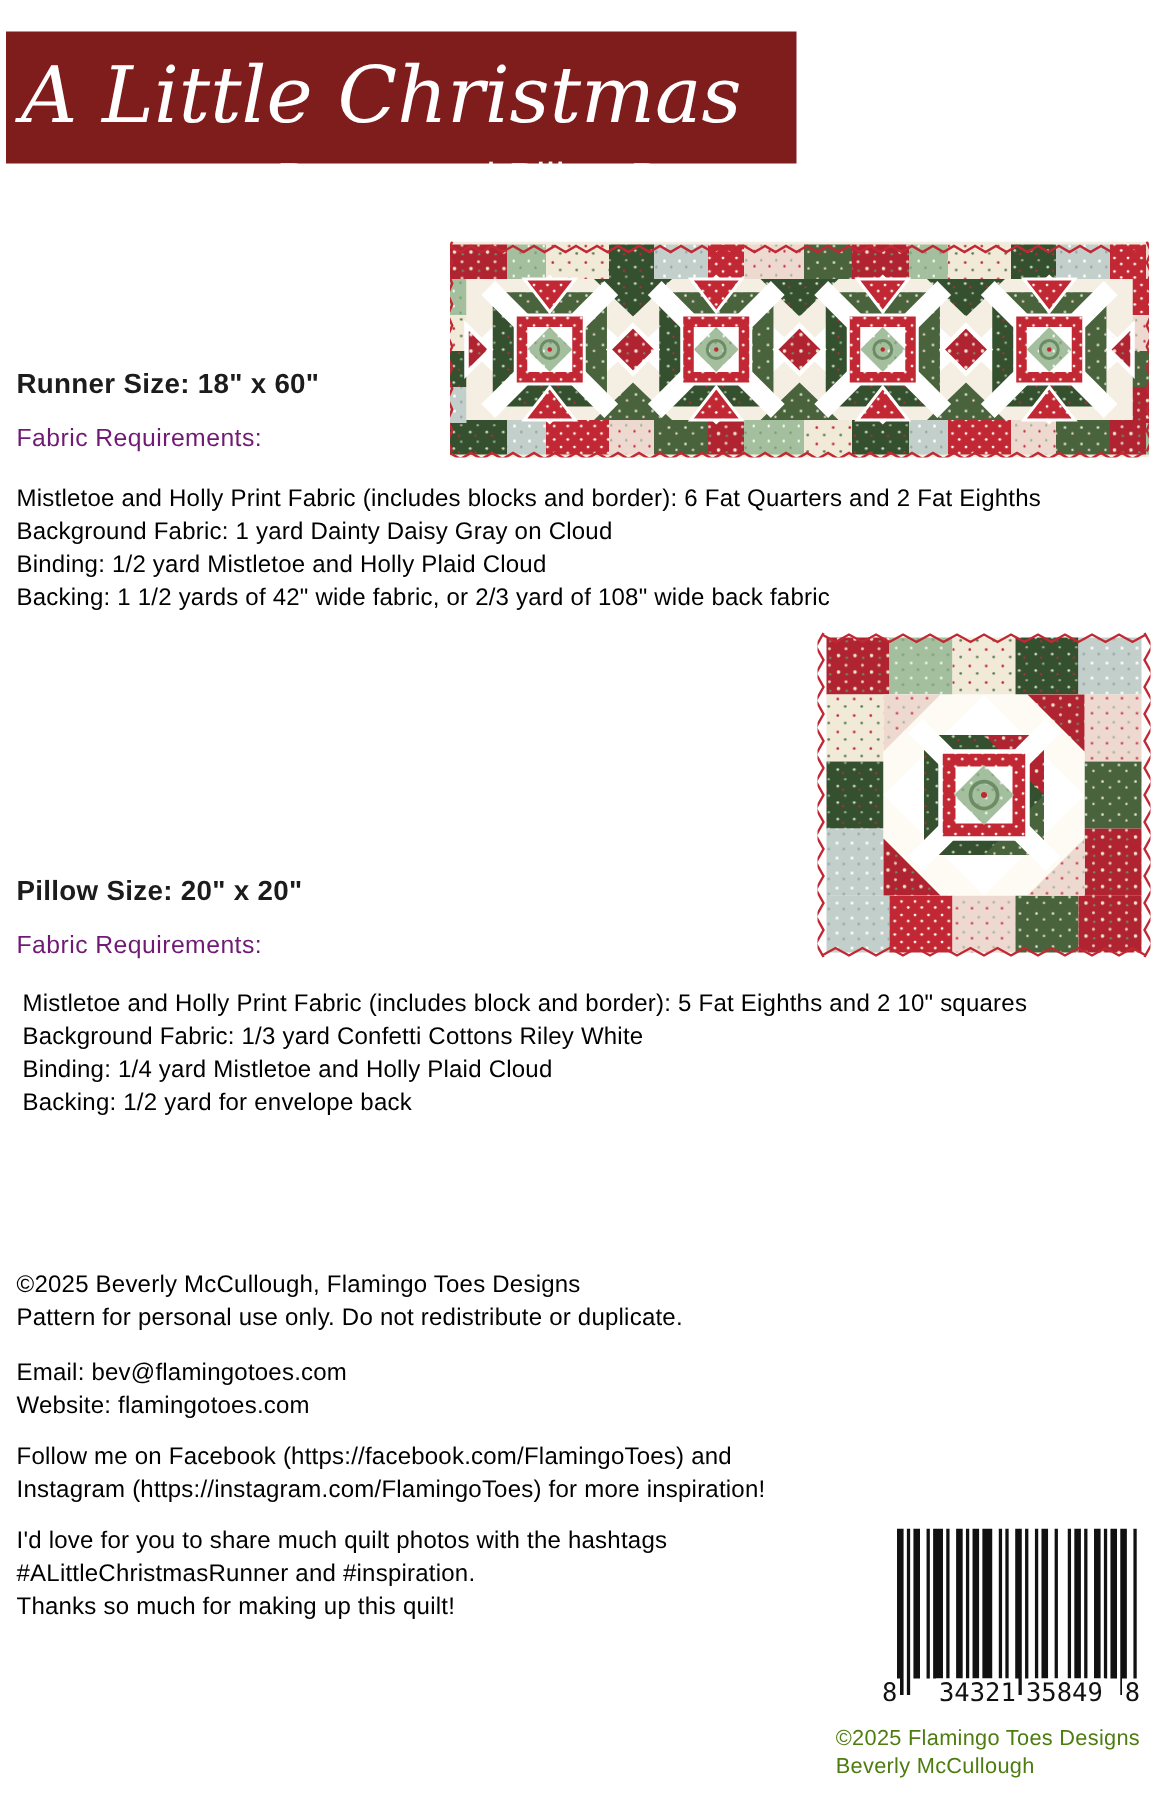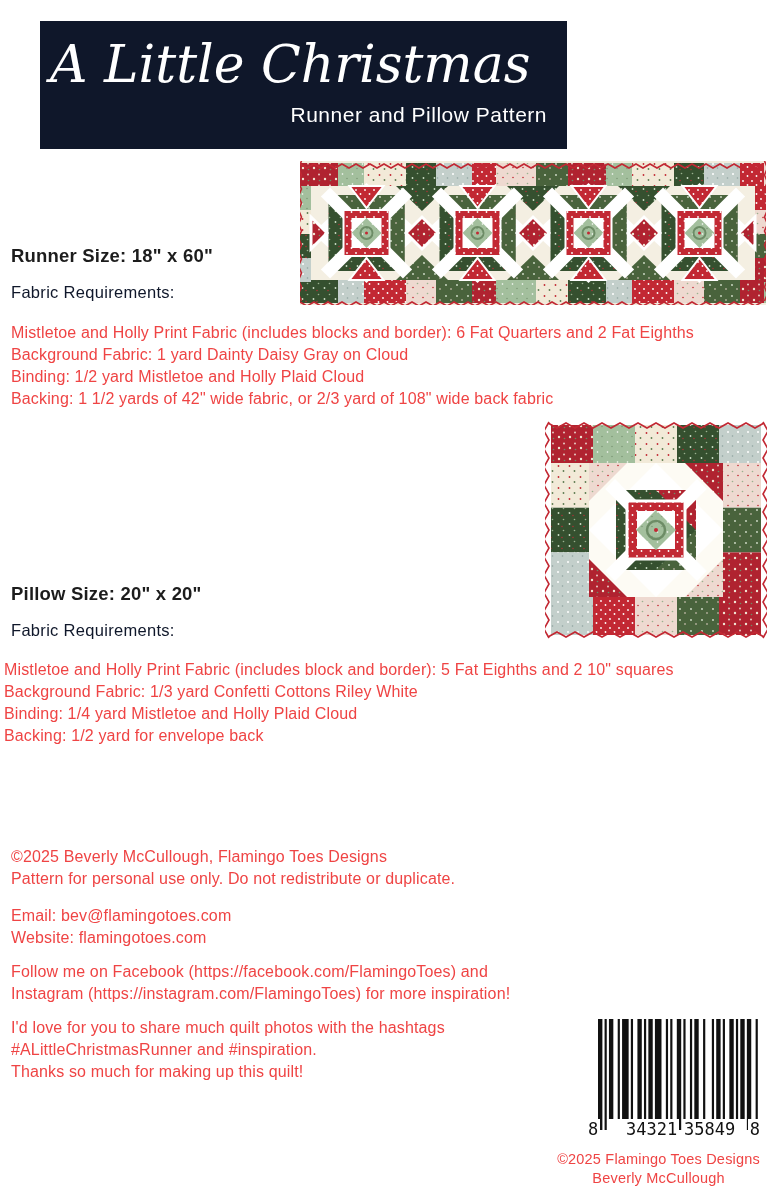--- a/index.html
+++ b/index.html
@@ -1,36 +1,36 @@
 <!DOCTYPE html>
 <html><head>
 <meta charset="utf-8">
 <style>
   html,body{margin:0;padding:0;background:#ffffff;}
   #page{position:relative;width:776px;height:1200px;background:#ffffff;overflow:hidden;
         font-family:"Liberation Sans",sans-serif;}
   .abs{position:absolute;}
-  .body-text{font-size:16px;line-height:22px;color:#ef4444;letter-spacing:0.15px;}
+  .body-text{font-size:16px;line-height:22px;color:#000000;letter-spacing:0.15px;}
   .size-heading{font-size:18.5px;font-weight:bold;color:#1c1c1c;letter-spacing:0.2px;}
-  .req-label{font-size:16.5px;color:#0f172a;letter-spacing:0.3px;}
-  #banner{left:4px;top:21px;width:527px;height:128px;background:#0f172a;margin-left:36px;}
+  .req-label{font-size:16.5px;color:#701a75;letter-spacing:0.3px;}
+  #banner{left:4px;top:21px;width:527px;height:88px;background:#7f1d1d;}
   #banner-title{left:10px;top:6px;width:505px;height:78px;color:#ffffff;
       font-family:"DejaVu Serif",serif;font-style:italic;font-size:52px;line-height:74px;
       white-space:nowrap;}
-  #banner-subtitle{right:20px;top:82px;color:#ffffff;font-size:21px;letter-spacing:0.5px;
+  #banner-subtitle{right:20px;top:82px;color:#ffffff;font-size:27px;letter-spacing:0.5px;
       font-weight:400;white-space:nowrap;}
   #runner-photo{left:300px;top:161px;width:466px;height:144px;}
   #pillow-photo{left:545px;top:419px;width:222px;height:222px;}
   .para div{white-space:nowrap;}
   #barcode{left:586px;top:1019px;width:176px;height:122px;}
   #barcode-svg{position:absolute;left:12px;top:0;}
   .bc-digit{position:absolute;top:100px;font-family:"DejaVu Sans Mono",monospace;
       font-size:17px;color:#111;background:#ffffff;padding:0 2px;line-height:20px;}
-  #publisher{right:16px;top:1150px;text-align:center;font-size:14.5px;line-height:19px;
-      color:#ef4444;letter-spacing:0.2px;}
+  #publisher{right:16px;top:1150px;text-align:left;font-size:14.5px;line-height:19px;
+      color:#4d7c0f;letter-spacing:0.2px;}
 </style>
 </head>
 <body>
 
 <svg width="0" height="0" style="position:absolute" aria-hidden="true">
   <defs>
     <pattern id="pat-red-dots" width="9" height="9" patternUnits="userSpaceOnUse">
       <rect width="9" height="9" fill="#c22833"></rect>
       <circle cx="2" cy="2" r="0.9" fill="#ffffff"></circle>
         <circle cx="6.5" cy="6" r="0.9" fill="#ffffff"></circle>
@@ -244,21 +244,21 @@
     <g id="pillow-picot">
         <path d="M3,4 L12.0,9.0 L21.0,4.0 L30.0,9.0 L39.0,4.0 L48.0,9.0 L57.0,4.0 L66.0,9.0 L75.0,4.0 L84.0,9.0 L93.0,4.0 L102.0,9.0 L111.0,4.0 L120.0,9.0 L129.0,4.0 L138.0,9.0 L147.0,4.0 L156.0,9.0 L165.0,4.0 L174.0,9.0 L183.0,4.0 L192.0,9.0 L201.0,4.0 L210.0,9.0 L219.0,4.0" fill="none" stroke="#c22833" stroke-width="1.6"></path>
         <path d="M3,218 L12.0,213.0 L21.0,218.0 L30.0,213.0 L39.0,218.0 L48.0,213.0 L57.0,218.0 L66.0,213.0 L75.0,218.0 L84.0,213.0 L93.0,218.0 L102.0,213.0 L111.0,218.0 L120.0,213.0 L129.0,218.0 L138.0,213.0 L147.0,218.0 L156.0,213.0 L165.0,218.0 L174.0,213.0 L183.0,218.0 L192.0,213.0 L201.0,218.0 L210.0,213.0 L219.0,218.0" fill="none" stroke="#c22833" stroke-width="1.6"></path>
         <path d="M4,3 L-1.0,12.0 L4.0,21.0 L-1.0,30.0 L4.0,39.0 L-1.0,48.0 L4.0,57.0 L-1.0,66.0 L4.0,75.0 L-1.0,84.0 L4.0,93.0 L-1.0,102.0 L4.0,111.0 L-1.0,120.0 L4.0,129.0 L-1.0,138.0 L4.0,147.0 L-1.0,156.0 L4.0,165.0 L-1.0,174.0 L4.0,183.0 L-1.0,192.0 L4.0,201.0 L-1.0,210.0 L4.0,219.0" fill="none" stroke="#c22833" stroke-width="1.6"></path>
         <path d="M218,3 L223.0,12.0 L218.0,21.0 L223.0,30.0 L218.0,39.0 L223.0,48.0 L218.0,57.0 L223.0,66.0 L218.0,75.0 L223.0,84.0 L218.0,93.0 L223.0,102.0 L218.0,111.0 L223.0,120.0 L218.0,129.0 L223.0,138.0 L218.0,147.0 L223.0,156.0 L218.0,165.0 L223.0,174.0 L218.0,183.0 L223.0,192.0 L218.0,201.0 L223.0,210.0 L218.0,219.0" fill="none" stroke="#c22833" stroke-width="1.6"></path>
       </g>
   </svg>
 
   <div class="abs size-heading" style="left:11px;top:583px;">Pillow Size: 20" x 20"</div>
   <div class="abs req-label" style="left:11px;top:621px;">Fabric Requirements:</div>
-  <div class="abs body-text para" style="left:4px;top:659px;width:760px;">
+  <div class="abs body-text para" style="left:15px;top:659px;width:760px;">
     <div>Mistletoe and Holly Print Fabric (includes block and border): 5 Fat Eighths and 2 10" squares</div>
     <div>Background Fabric: 1/3 yard Confetti Cottons Riley White</div>
     <div>Binding: 1/4 yard Mistletoe and Holly Plaid Cloud</div>
     <div>Backing: 1/2 yard for envelope back</div>
   </div>
 
 
   <div class="abs body-text para" style="left:11px;top:846px;">
     <div>©2025 Beverly McCullough, Flamingo Toes Designs</div>
     <div>Pattern for personal use only. Do not redistribute or duplicate.</div>

